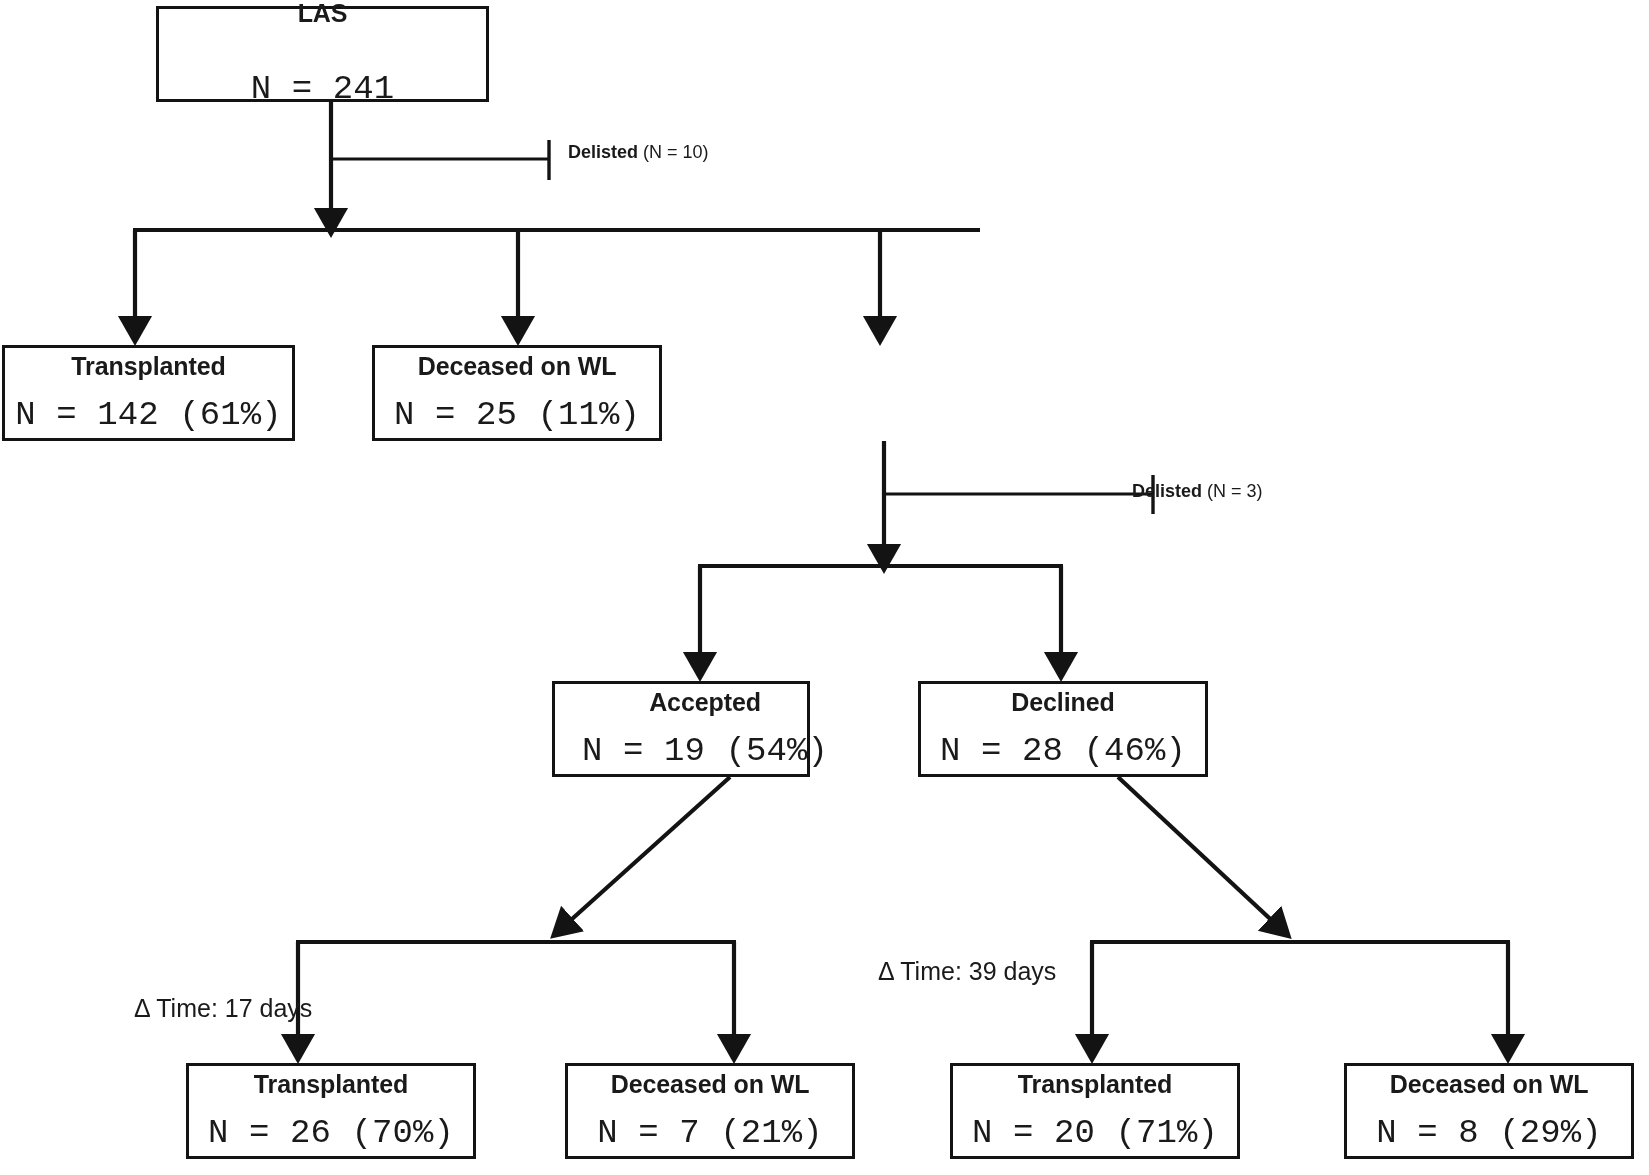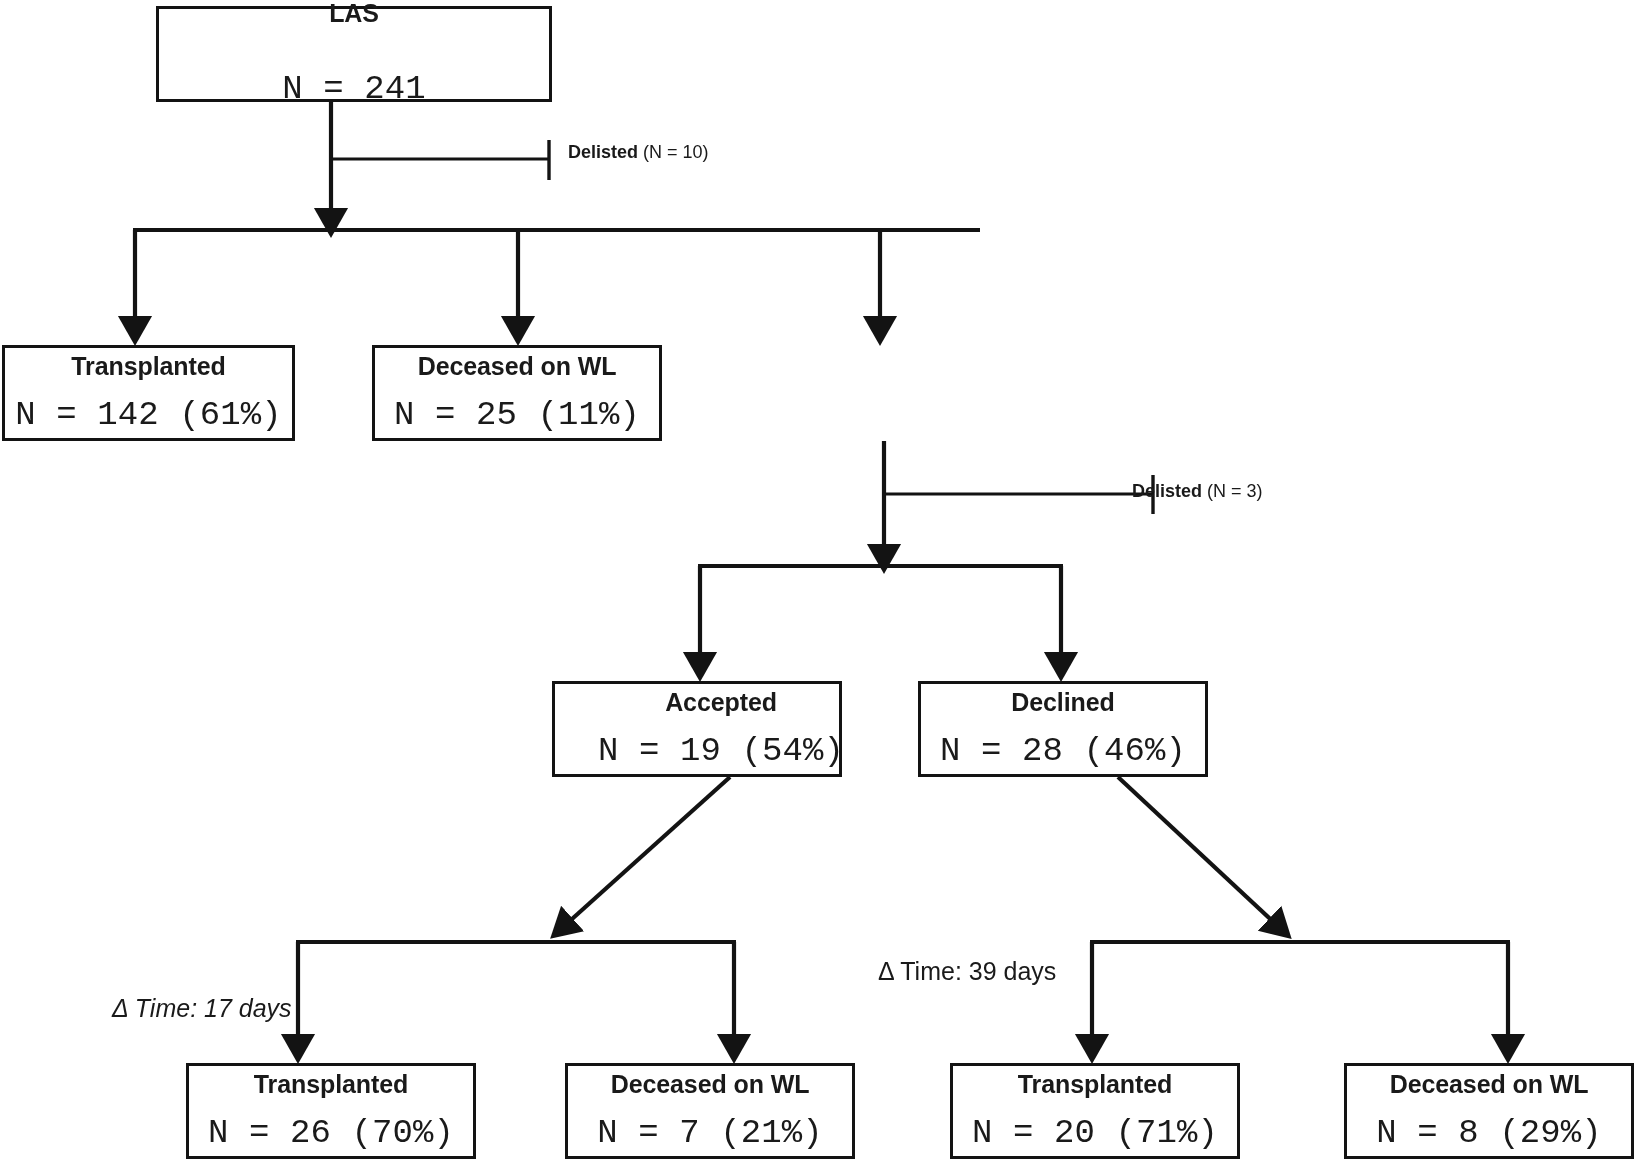--- a/index.html
+++ b/index.html
@@ -111,37 +111,37 @@
       <path d="M 734 942 L 734 1048" marker-end="url(#arrowhead)"></path>
 
       <path d="M 1118 777 L 1280 928" marker-end="url(#arrowhead)"></path>
 
       <path d="M 1090 942 L 1510 942"></path>
       <path d="M 1092 942 L 1092 1048" marker-end="url(#arrowhead)"></path>
       <path d="M 1508 942 L 1508 1048" marker-end="url(#arrowhead)"></path>
     </g>
   </svg>
 
-  <div class="node-box" style="left:156px; top:6px; width:396px; height:96px;gap:27px;">
+  <div class="node-box" style="left:156px; top:6px; width:333px; height:96px;gap:27px;">
     <div class="node-title">LAS</div>
     <div class="node-count">N = 241</div>
   </div>
 
   <div class="node-box" style="left:2px; top:345px; width:293px; height:96px;">
     <div class="node-title">Transplanted</div>
     <div class="node-count">N = 142  (61%)</div>
   </div>
 
   <div class="node-box" style="left:372px; top:345px; width:290px; height:96px;">
     <div class="node-title">Deceased on WL</div>
     <div class="node-count">N = 25  (11%)</div>
   </div>
 
 
-  <div class="node-box" style="left:552px; top:681px; width:290px; height:96px;padding-left:48px;">
+  <div class="node-box" style="left:552px; top:681px; width:258px; height:96px;padding-left:48px;">
     <div class="node-title">Accepted</div>
     <div class="node-count">N = 19  (54%)</div>
   </div>
 
   <div class="node-box" style="left:918px; top:681px; width:290px; height:96px;">
     <div class="node-title">Declined</div>
     <div class="node-count">N = 28  (46%)</div>
   </div>
 
   <div class="node-box" style="left:186px; top:1063px; width:290px; height:96px;">
@@ -167,17 +167,17 @@
   <div class="side-label" style="left:568px; top:143px;">
     <span class="lbl-strong">Delisted</span>
     <span class="lbl-count">(N = 10)</span>
   </div>
 
   <div class="side-label" style="left:1132px; top:482px;">
     <span class="lbl-strong">Delisted</span>
     <span class="lbl-count">(N = 3)</span>
   </div>
 
-  <div class="time-label" style="left:112px; top:995px;font-style:italic;">Δ Time: 17 days</div>
+  <div class="time-label" style="left:134px; top:995px;">Δ Time: 17 days</div>
 
   <div class="time-label" style="left:878px; top:958px;">Δ Time: 39 days</div>
 
 </div>
 
 </body></html>

